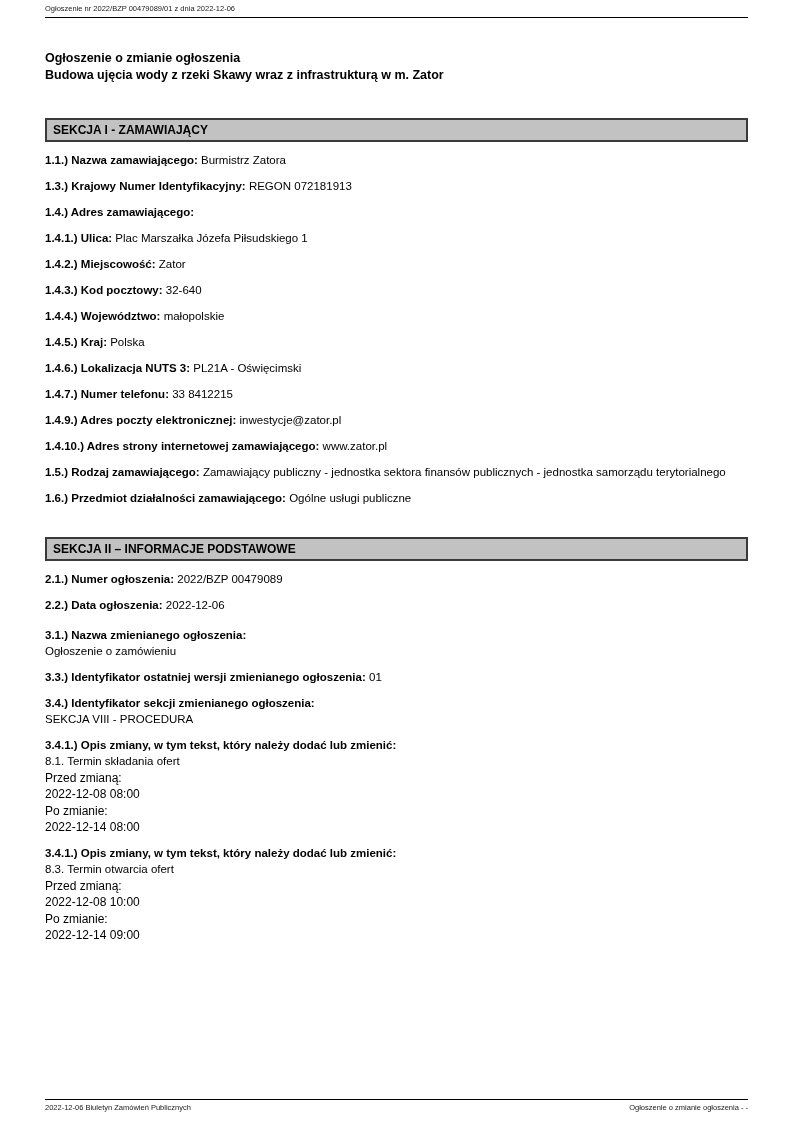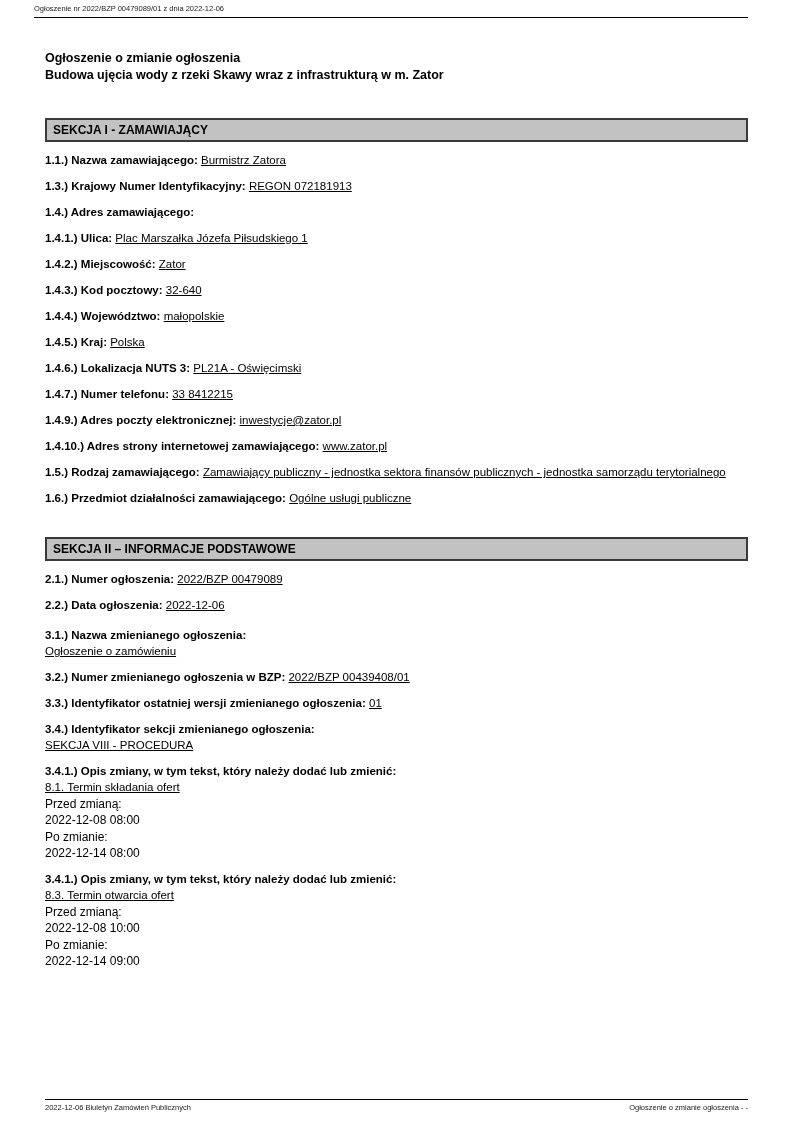--- a/index.html
+++ b/index.html
@@ -9,21 +9,21 @@
   .page {
     position:relative;
     width:793px; height:1123px;
     margin:0 auto;
     background:#ffffff;
     padding:0 45px;
     overflow:hidden;
   }
   
   .doc-header {
-    position:absolute; top:4px; left:34px; right:45px;
+    position:absolute; top:4px; left:45px; right:45px;
     font-size:7.5px; line-height:10px; color:#1a1a1a;
     padding-bottom:3px;
     border-bottom:1px solid #000;
   }
   
   .doc-title {
     padding-top:50px;
     text-align:left;
     font-size:12.5px; font-weight:bold; line-height:17px;
   }
@@ -37,21 +37,21 @@
     line-height:14px;
     padding:3px 5px 3px 6px;
   }
   .section-bar.first { margin-top:34px; }
   
   .item {
     font-size:11.5px; line-height:16px;
     margin-top:10px;
   }
   .item .lbl { font-weight:bold; }
-  .item .val { font-weight:normal;text-decoration:underline; }
+  .item .val { font-weight:normal; }
   .sec-body { margin-bottom:14px; }
   .change-block { margin-top:10px; }
   .pair { font-size:12px; line-height:16px; margin-top:1px; }
   
   .doc-footer {
     position:absolute; bottom:10px; left:45px; right:45px;
     border-top:1px solid #000;
     padding-top:3px;
     display:flex; justify-content:space-between;
     font-size:7.5px; line-height:10px; color:#1a1a1a;
@@ -90,21 +90,20 @@
   </div>
 
   <div class="section-bar">SEKCJA II – INFORMACJE PODSTAWOWE</div>
   <div class="sec-body">
     <p class="item"><span class="lbl">2.1.) Numer ogłoszenia:</span> <span class="val">2022/BZP 00479089</span></p>
     <p class="item"><span class="lbl">2.2.) Data ogłoszenia:</span> <span class="val">2022-12-06</span></p>
   </div>
 
   <div class="sec-body">
     <p class="item"><span class="lbl">3.1.) Nazwa zmienianego ogłoszenia:</span><br><span class="val">Ogłoszenie o zamówieniu</span></p>
-    <p class="item"><span class="lbl">3.2.) Numer zmienianego ogłoszenia w BZP:</span> <span class="val">2022/BZP 00439408/01</span></p>
     <p class="item"><span class="lbl">3.3.) Identyfikator ostatniej wersji zmienianego ogłoszenia:</span> <span class="val">01</span></p>
     <p class="item"><span class="lbl">3.4.) Identyfikator sekcji zmienianego ogłoszenia:</span><br><span class="val">SEKCJA VIII - PROCEDURA</span></p>
 
     <div class="change-block">
       <p class="item"><span class="lbl">3.4.1.) Opis zmiany, w tym tekst, który należy dodać lub zmienić:</span><br><span class="val">8.1. Termin składania ofert</span></p>
       <p class="pair"><span class="val">Przed zmianą:</span><br><span class="val">2022-12-08 08:00</span></p>
       <p class="pair"><span class="val">Po zmianie:</span><br><span class="val">2022-12-14 08:00</span></p>
     </div>
 
     <div class="change-block">

